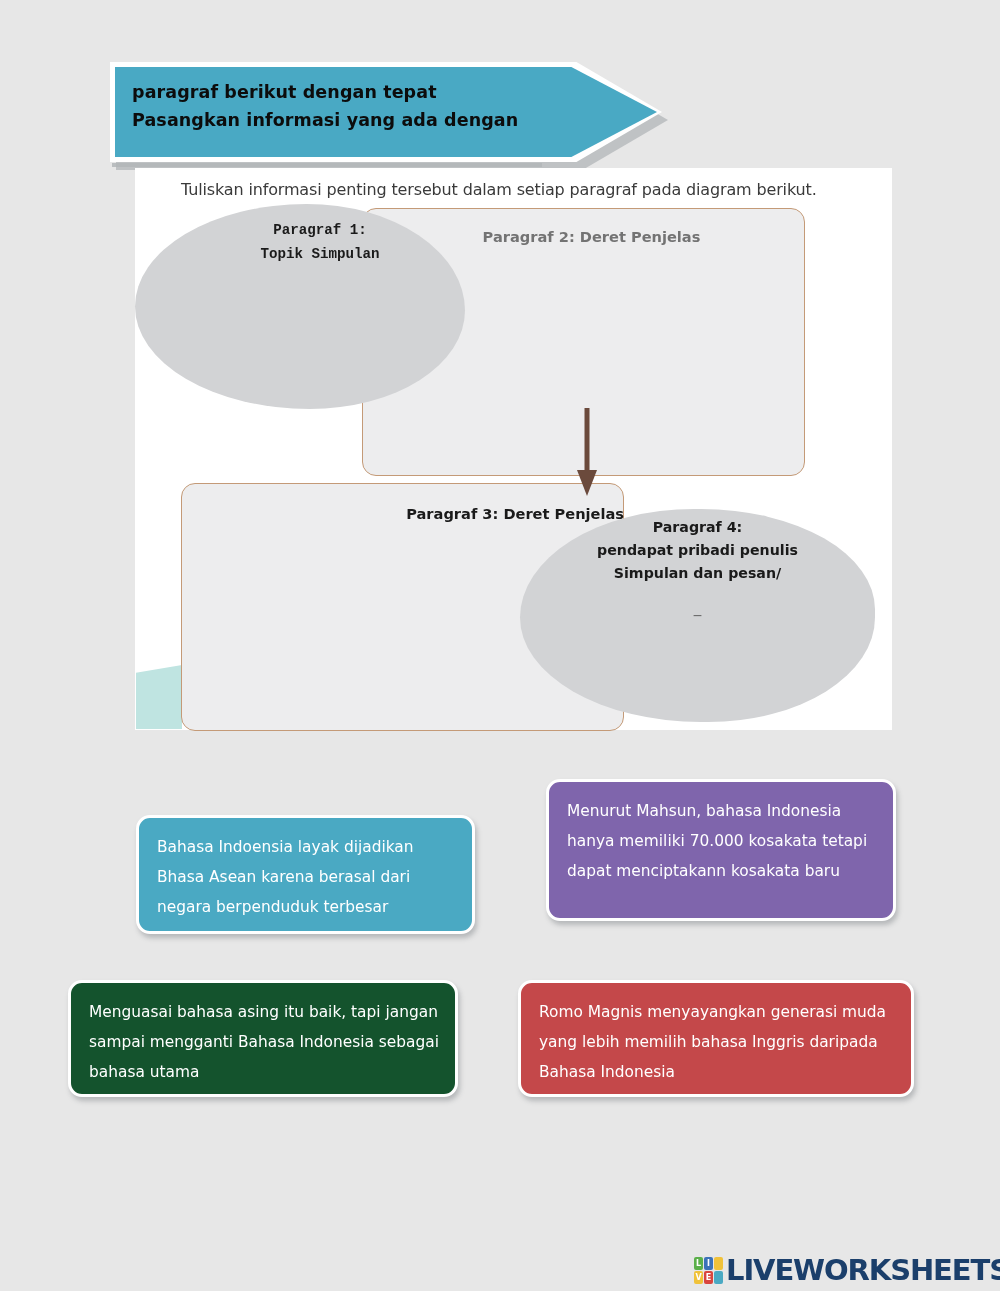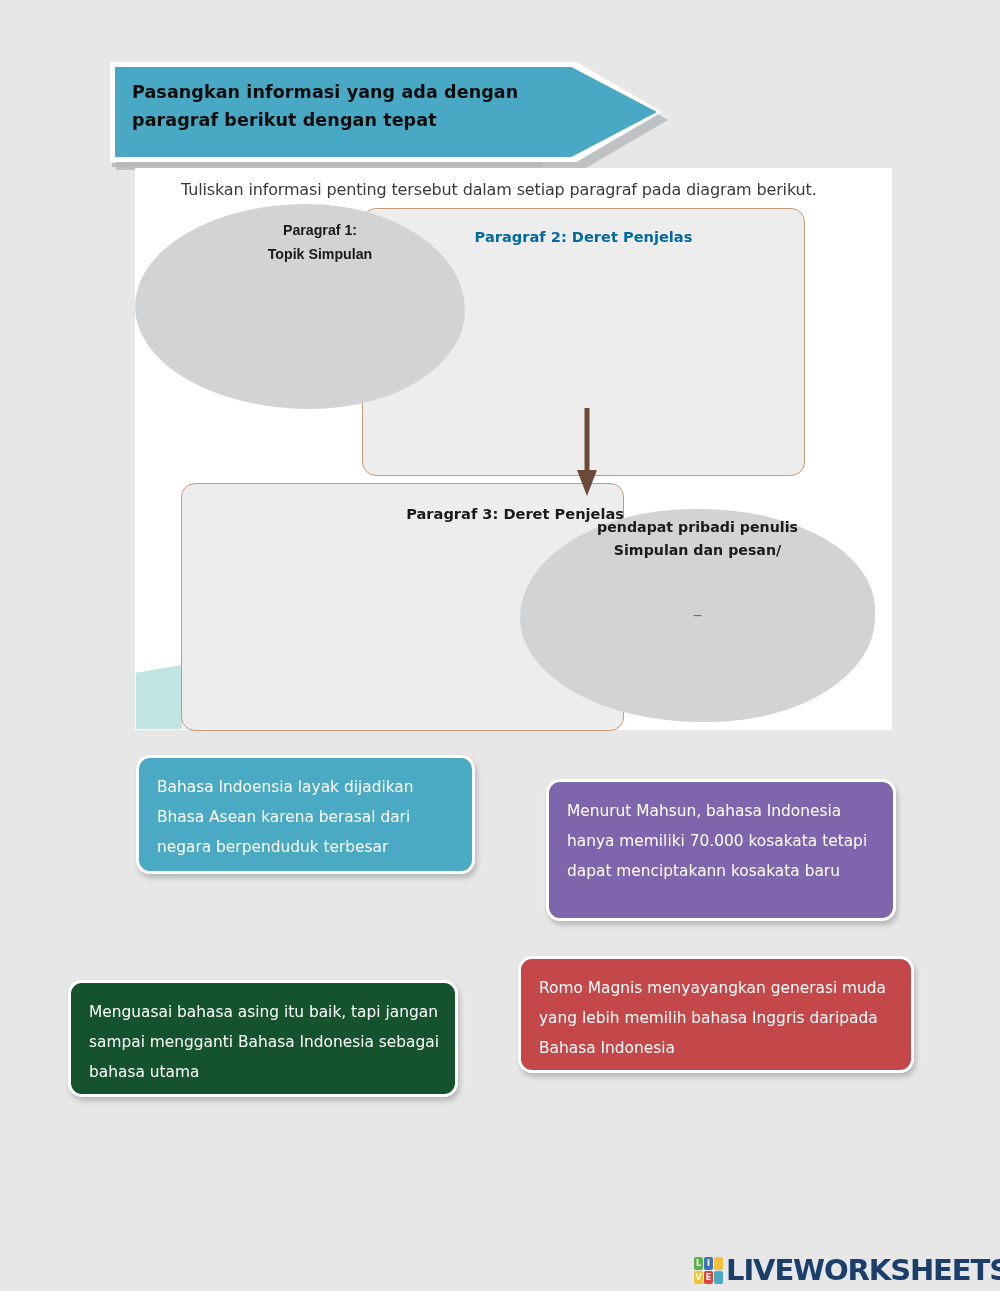--- a/index.html
+++ b/index.html
@@ -117,48 +117,48 @@
     width: 330px;
     height: 205px;
     border-radius: 52% 48% 47% 53% / 50% 52% 48% 50%;
   }
   #blob1-label {
     position: absolute;
     left: 60px;
     top: 50px;
     width: 250px;
     text-align: center;
-    font-family: Liberation Sans, sans-serif;
+    font-family: Liberation Mono, monospace;
     font-weight: bold;
     font-size: 14.2px;
     line-height: 24px;
     color: #1a1a1a;
   }
 
   #box2 {
     position: absolute;
     left: 227px;
     top: 40px;
     width: 443px;
     height: 268px;
     background: #ededee;
     border: 1.6px solid #c49a77;
     border-radius: 14px;
     box-sizing: border-box;
   }
   #box2-label {
     position: absolute;
-    left: 227px;
+    left: 235px;
     top: 60px;
     width: 443px;
     text-align: center;
     font-family: "DejaVu Sans", sans-serif;
     font-weight: bold;
     font-size: 14.6px;
-    color: #0369a1;
+    color: #737373;
   }
 
   #box3 {
     position: absolute;
     left: 46px;
     top: 315px;
     width: 443px;
     height: 248px;
     background: #ededee;
     border: 1.6px solid #c49a77;
@@ -224,42 +224,42 @@
     box-sizing: border-box;
     box-shadow: 2px 4px 5px rgba(110,115,120,.40);
     color: #ffffff;
     font-family: "DejaVu Sans", sans-serif;
     font-size: 15.4px;
     line-height: 30px;
     padding: 14px 16px 0 18px;
   }
   #card-teal {
     left: 136px;
-    top: 755px;
+    top: 815px;
     width: 339px;
     height: 119px;
     background: #4aa9c3;
   }
   #card-purple {
     left: 546px;
     top: 779px;
     width: 350px;
     height: 142px;
     background: #7f65ac;
   }
   #card-green {
     left: 68px;
     top: 980px;
     width: 390px;
     height: 117px;
     background: #14532d;
   }
   #card-red {
     left: 518px;
-    top: 956px;
+    top: 980px;
     width: 396px;
     height: 117px;
     background: #c4484a;
   }
 
   
   #logo {
     position: absolute;
     left: 694px;
     top: 1250px;
@@ -301,22 +301,22 @@
   }
 </style>
 </head>
 <body>
 
 <div id="banner-wrap">
   <div id="banner-shadow"></div>
   <div id="banner-white"></div>
   <div id="banner-fill"></div>
   <div id="banner-text">
+    <div>paragraf berikut dengan tepat</div>
     <div>Pasangkan informasi yang ada dengan</div>
-    <div>paragraf berikut dengan tepat</div>
   </div>
 </div>
 <div id="banner-underline"></div>
 
 <div id="panel">
 
   <div id="instruction">Tuliskan informasi penting  tersebut dalam setiap paragraf  pada diagram berikut.</div>
 
   <div id="teal-corner"></div>
 
@@ -332,20 +332,21 @@
     <div>Topik Simpulan</div>
   </div>
 
   <svg id="arrow" viewBox="0 0 24 90">
     <line x1="12" y1="0" x2="12" y2="70" stroke="#6b4a3c" stroke-width="5"></line>
     <polygon points="12,88 2,62 22,62" fill="#6b4a3c"></polygon>
   </svg>
 
   <div class="blob" id="blob4"></div>
   <div id="blob4-label">
+    <div>Paragraf 4:</div>
     <div>pendapat pribadi penulis</div>
     <div>Simpulan dan pesan/</div>
   </div>
   <div id="blob4-mark">_</div>
 </div>
 
 <div class="card" id="card-teal">Bahasa Indoensia layak dijadikan Bhasa Asean karena berasal dari negara berpenduduk terbesar</div>
 <div class="card" id="card-purple">Menurut Mahsun, bahasa Indonesia hanya memiliki 70.000 kosakata tetapi dapat menciptakann kosakata baru</div>
 <div class="card" id="card-green">Menguasai bahasa asing itu baik, tapi jangan sampai mengganti  Bahasa Indonesia sebagai bahasa utama</div>
 <div class="card" id="card-red">Romo Magnis menyayangkan generasi muda yang lebih memilih bahasa Inggris daripada Bahasa Indonesia</div>

